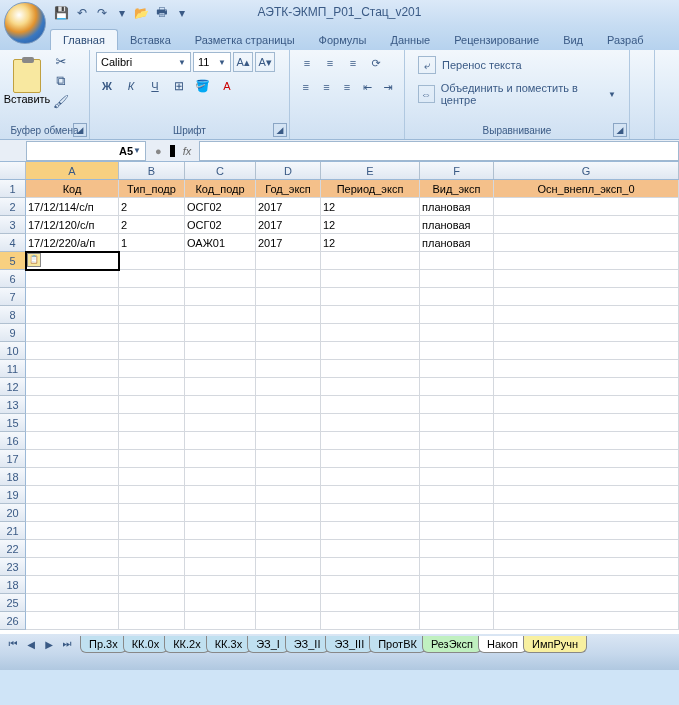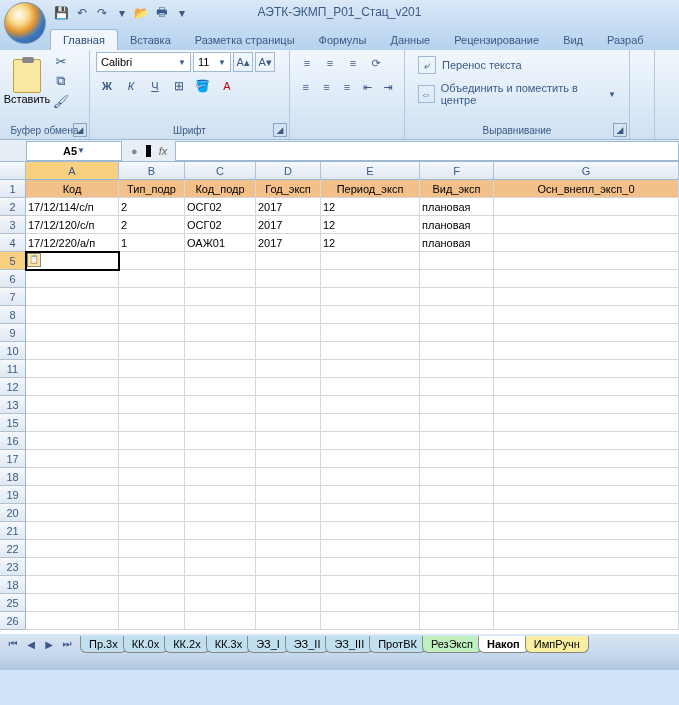--- a/index.html
+++ b/index.html
@@ -33,21 +33,21 @@
 .font-btn{width:22px;height:22px;border:1px solid transparent;display:flex;align-items:center;justify-content:center;cursor:pointer;font-size:12px;color:#3a5a85;border-radius:2px;}
 .align-group{width:115px;}
 .align-grid{display:flex;flex-direction:column;gap:2px;}
 .align-row{display:flex;gap:1px;}
 .align-btn{width:22px;height:22px;border:1px solid transparent;display:flex;align-items:center;justify-content:center;cursor:pointer;color:#3a5a85;}
 .wrap-group{width:225px;}
 .wrap-btn{display:flex;align-items:center;gap:6px;padding:3px 6px;cursor:pointer;color:#3a5a85;border:1px solid transparent;border-radius:2px;}
 .wrap-icon{width:18px;height:18px;display:inline-flex;align-items:center;justify-content:center;border:1px solid #a0b8d0;}
 .last-group{width:25px;}
 .formula-bar{height:22px;background:#e8eef6;display:flex;align-items:center;border-bottom:1px solid #9bb8d6;}
-.name-box{width:96px;height:20px;background:#fff;border:1px solid #a0b8d0;margin:0 1px 0 26px;display:flex;align-items:center;padding:0 4px;font-weight:bold;justify-content:center;}
+.name-box{width:120px;height:20px;background:#fff;border:1px solid #a0b8d0;margin:0 1px 0 26px;display:flex;align-items:center;padding:0 4px;font-weight:bold;justify-content:flex-end;}
 .fx-tools{display:flex;gap:4px;padding:0 8px;color:#888;}
 .fx-label{font-style:italic;color:#666;padding:0 8px;border-left:5px solid #000000;}
 .formula-input{flex:1;height:20px;background:#fff;border:1px solid #a0b8d0;}
 .sheet{background:#fff;position:relative;height:508px;overflow:hidden;}
 .col-headers{display:flex;height:18px;background:linear-gradient(#f5f8fc,#e0e8f2);border-bottom:1px solid #9bb8d6;}
 .corner{width:26px;border-right:1px solid #b0c0d0;background:linear-gradient(#f5f8fc,#e0e8f2);}
 .col-h{border-right:1px solid #b0c0d0;text-align:center;color:#3a5a85;line-height:18px;cursor:pointer;}
 .col-h.active{background:#f8d080;}
 .rows{height:calc(100% - 18px);overflow:hidden;}
 .row{display:flex;height:18px;}
@@ -59,21 +59,21 @@
 .active-cell{outline:2px solid #000;outline-offset:-1px;z-index:2;}
 .paste-indicator{position:absolute;left:1px;top:1px;width:14px;height:14px;background:#f8e8a0;border:1px solid #888;font-size:8px;display:flex;align-items:center;justify-content:center;}
 .status-row{position:absolute;bottom:16px;left:0;right:0;height:20px;background:linear-gradient(#dae6f4,#c6d8ec);display:flex;align-items:center;}
 .nav-btns{display:flex;padding:0 4px;}
 .nav-btn{width:18px;height:18px;display:flex;align-items:center;justify-content:center;color:#3a5a85;cursor:pointer;font-size:10px;}
 .sheet-tabs{display:flex;align-items:end;flex:1;overflow:hidden;}
 .sheet-tab{padding:2px 8px;margin-right:-4px;border:1px solid #888;border-top:none;border-radius:0 0 6px 6px;cursor:pointer;font-size:11px;white-space:nowrap;}
 .st-blue{background:#c0e0f0;}
 .st-green{background:#c0f0c0;}
 .st-yellow{background:#f8f0a0;}
-.st-active{background:#fff;font-weight:bold;}
+.st-active{background:#fff;font-weight:normal;}
 .bottom-bar{position:absolute;bottom:0;left:0;right:0;height:16px;background:linear-gradient(#c6d8ec,#b0c8e0);}
 .launcher{position:absolute;right:2px;bottom:2px;width:14px;height:14px;border:1px solid #8aa5c4;font-size:9px;display:flex;align-items:center;justify-content:center;color:#3a5a85;cursor:pointer;}
 </style>
 </head>
 <body>
 
 <div class="qat">
   <div class="office-btn"></div>
   <div class="qat-tools">
     <span>💾</span>

